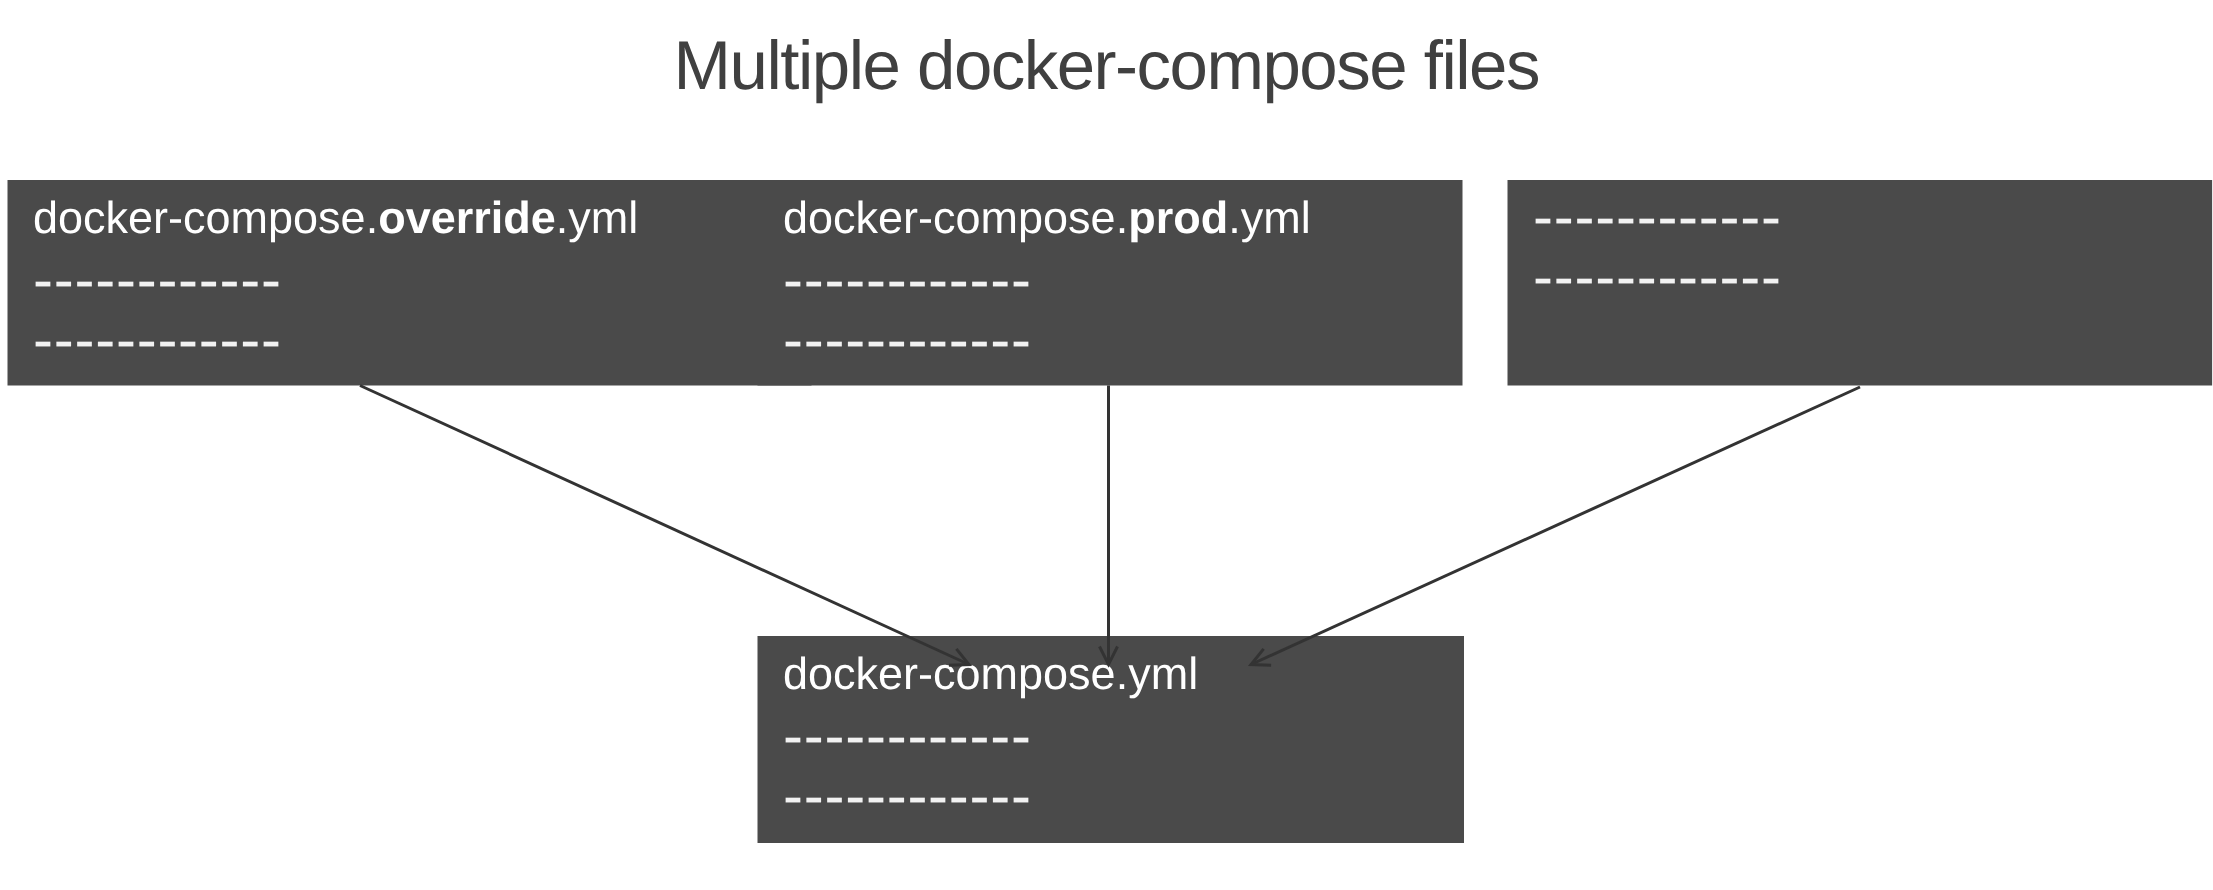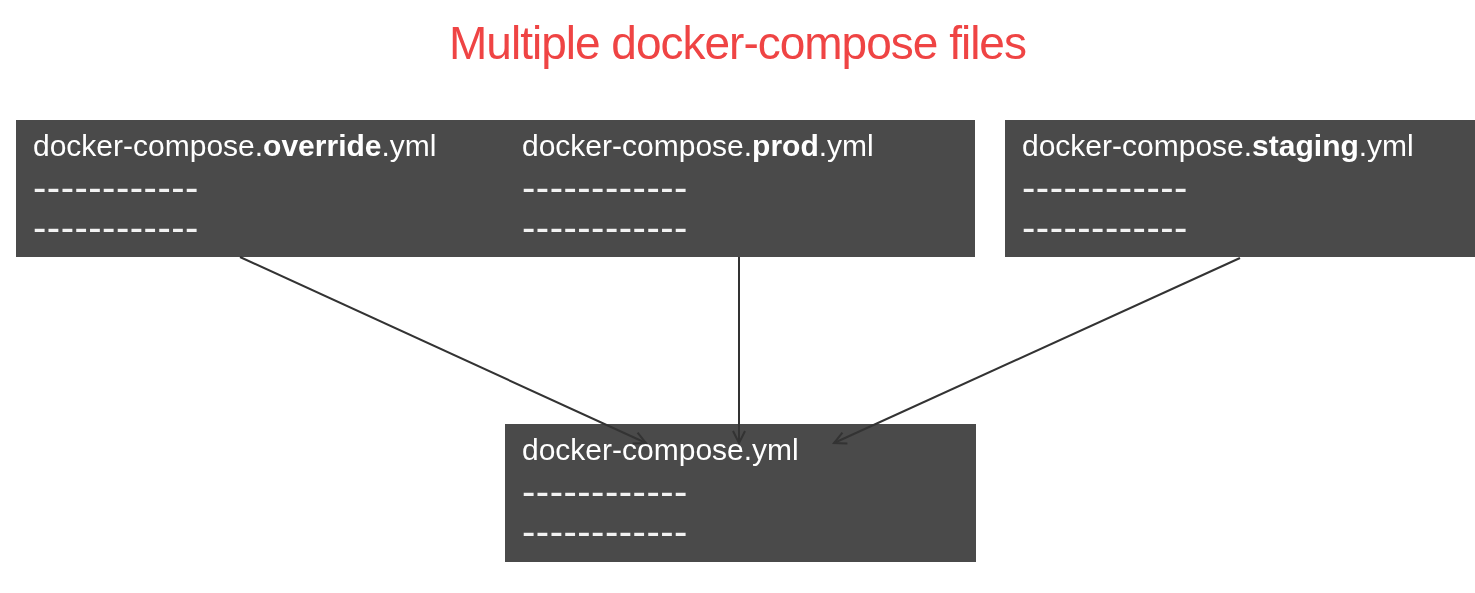--- a/index.html
+++ b/index.html
@@ -19,30 +19,30 @@
     position: absolute;
     top: 14px;
     left: 0;
     right: 0;
     margin: 0;
     text-align: center;
     font-size: 46px;
     line-height: 58px;
     font-weight: 300;
     letter-spacing: -1px;
-    color: #ef4444;
+    color: #404040;
   }
   .file-box {
     position: absolute;
     background: #4a4a4a;
     color: #ffffff;
     box-sizing: border-box;
     padding: 5px 10px 0 17px;
   }
-  .box-override { left: 16px;    top: 120px; width: 536px; height: 137px; }
+  .box-override { left: 5px;    top: 120px; width: 536px; height: 137px; }
   .box-prod     { left: 505px;  top: 120px; width: 470px; height: 137px; }
   .box-staging  { left: 1005px; top: 120px; width: 470px; height: 137px; }
   .box-base     { left: 505px;  top: 424px; width: 471px; height: 138px; }
   .file-name {
     font-size: 30px;
     line-height: 42px;
     font-weight: 300;
     white-space: nowrap;
   }
   .file-name .variant {
@@ -81,21 +81,20 @@
     <div class="dash-line">------------</div>
   </div>
 
   <div class="file-box box-prod">
     <div class="file-name"><span>docker-compose.</span><span class="variant">prod</span><span>.yml</span></div>
     <div class="dash-line">------------</div>
     <div class="dash-line">------------</div>
   </div>
 
   <div class="file-box box-staging">
-    <div class="file-name"><span>docker-compose.</span><span class="variant">staging</span><span>.yml</span></div>
     <div class="dash-line">------------</div>
     <div class="dash-line">------------</div>
   </div>
 
   <div class="file-box box-base">
     <div class="file-name">docker-compose.yml</div>
     <div class="dash-line">------------</div>
     <div class="dash-line">------------</div>
   </div>
 

